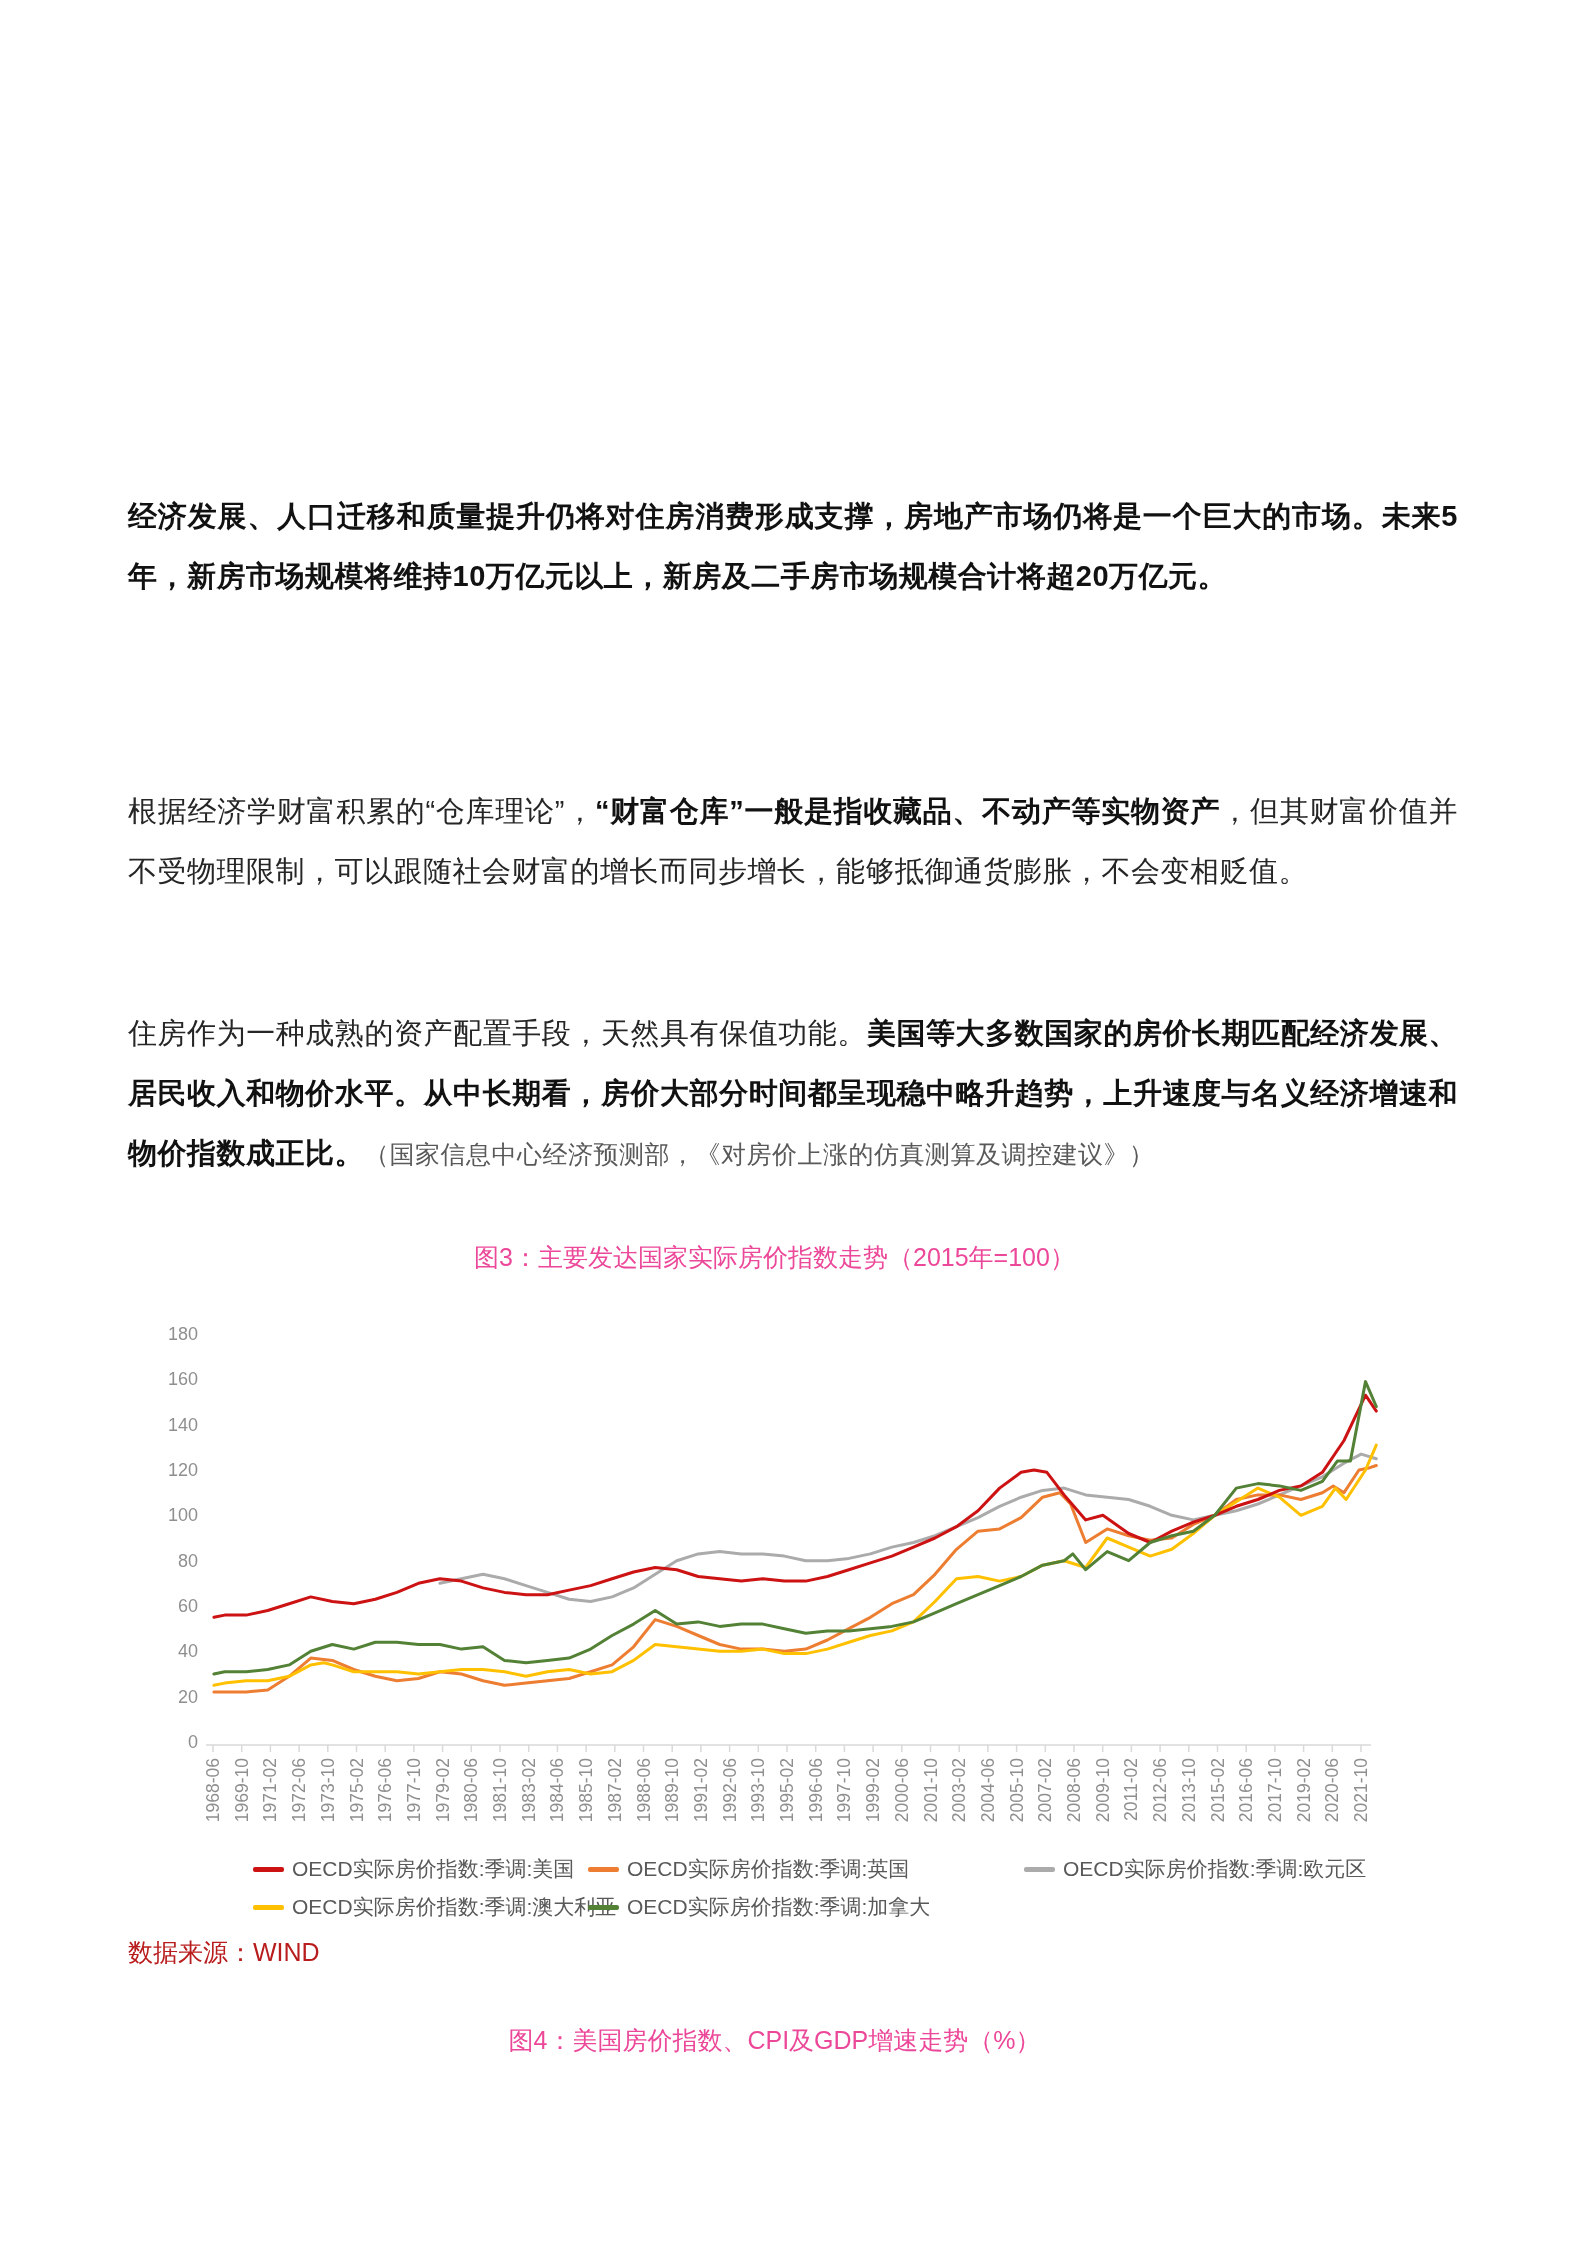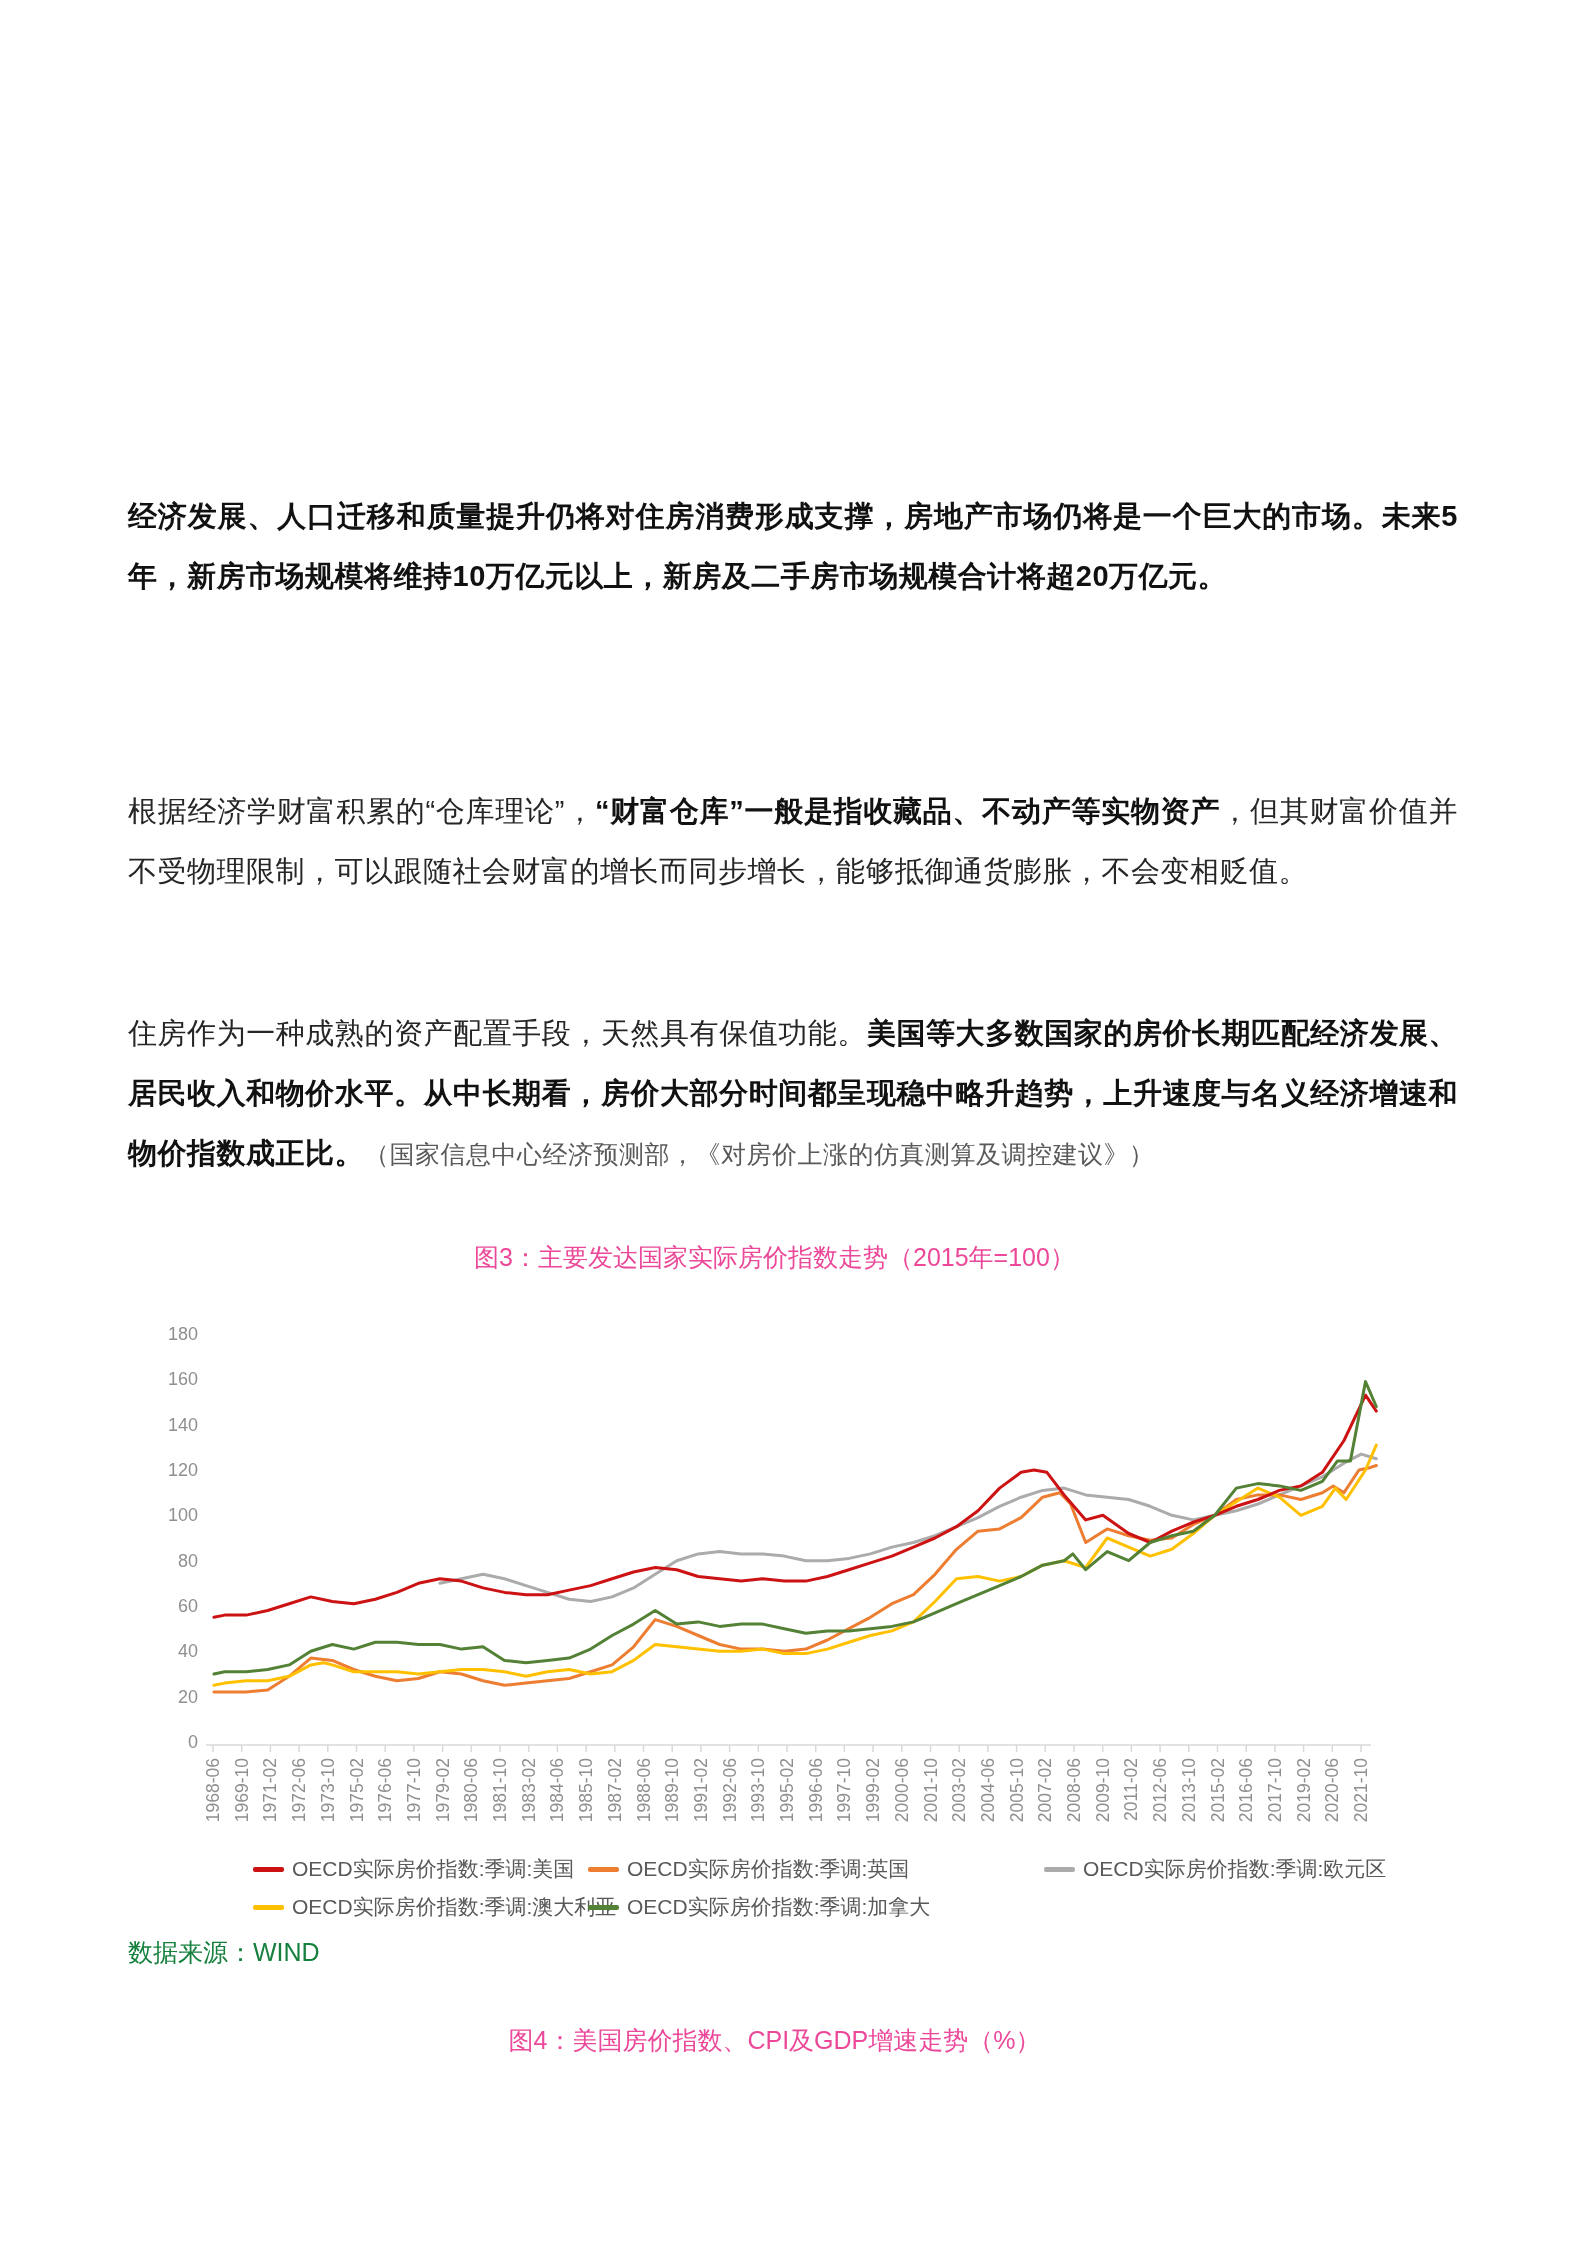--- a/index.html
+++ b/index.html
@@ -24,21 +24,21 @@
   #chart-svg{display:block;width:1280px;height:520px;}
   .ytick{font-size:18px;fill:#8f8f8f;font-family:"Liberation Sans","DejaVu Sans",sans-serif;}
   .xtick{font-size:17.5px;fill:#8f8f8f;font-family:"Liberation Sans","DejaVu Sans",sans-serif;}
   .axis{stroke:#d9d9d9;stroke-width:1.5;}
   .legend-row{position:absolute;left:95px;width:1160px;height:24px;}
   #legend-row-1{top:537px;}
   #legend-row-2{top:575px;}
   .legend-item{position:absolute;top:0;display:flex;align-items:center;white-space:nowrap;}
   .dash{width:31px;height:5px;border-radius:2px;margin-right:8px;display:inline-block;}
   .llabel{font-size:21px;color:#595959;}
-  .source{position:absolute;left:128px;top:1936px;font-size:25px;color:#15803d;}
+  .source{position:absolute;left:128px;top:1936px;font-size:25px;color:#b91c1c;}
 </style>
 </head>
 <body>
 
 <div class="page">
 
 
   <div class="para p2"><span class="b">经济发展、人口迁移和质量提升仍将对住房消费形成支撑，房地产市场仍将是一个巨大的市场。未来5年，新房市场规模将维持10万亿元以上，新房及二手房市场规模合计将超20万亿元。</span></div>
 
 
@@ -151,21 +151,21 @@
       </svg>
     <div class="legend-row" id="legend-row-1">
         <span class="legend-item" style="left: 0px;">
           <span class="dash" style="background: rgb(204, 18, 18);"></span>
           <span class="llabel">OECD实际房价指数:季调:美国</span>
         </span>
         <span class="legend-item" style="left: 335px;">
           <span class="dash" style="background: rgb(237, 125, 49);"></span>
           <span class="llabel">OECD实际房价指数:季调:英国</span>
         </span>
-        <span class="legend-item" style="left: 791px;">
+        <span class="legend-item" style="left: 771px;">
           <span class="dash" style="background: rgb(171, 171, 171);"></span>
           <span class="llabel">OECD实际房价指数:季调:欧元区</span>
         </span>
       </div>
     <div class="legend-row" id="legend-row-2">
         <span class="legend-item" style="left: 0px;">
           <span class="dash" style="background: rgb(255, 192, 0);"></span>
           <span class="llabel">OECD实际房价指数:季调:澳大利亚</span>
         </span>
         <span class="legend-item" style="left: 335px;">

